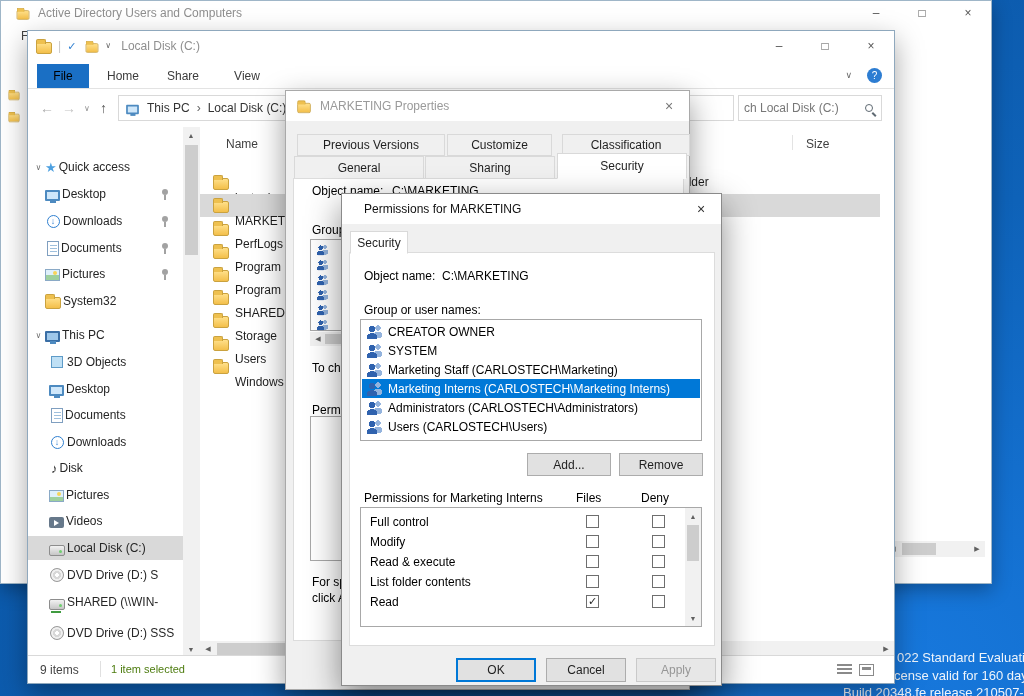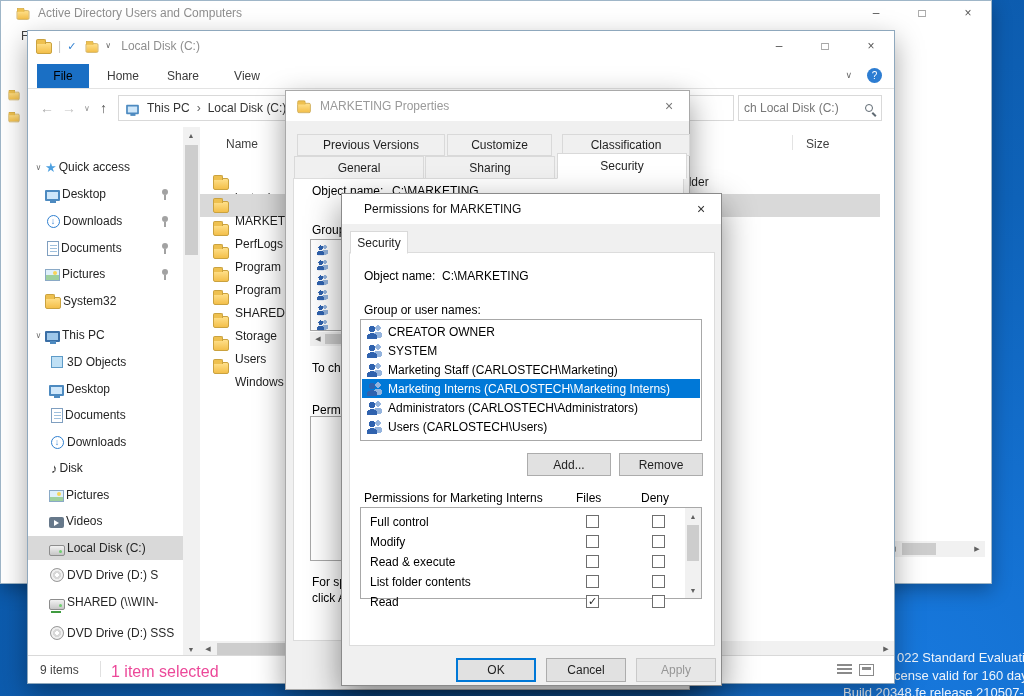--- a/index.html
+++ b/index.html
@@ -312,21 +312,21 @@
       <div class="hscroll" style="left:0;right:0;bottom:0">
         <span class="sbtn" style="left:0;top:0">◀</span>
         <span class="sthumb" style="left:17px;top:2px;width:290px;height:12px"></span>
         <span class="sbtn" style="right:0;top:0">▶</span>
       </div>
     </div>
 
     <div class="abs" style="left:0;right:0;bottom:0;height:28px;background:#fff;border-top:1px solid #d9d9d9">
       <span class="abs" style="left:12px;top:7px;font-size:12px;color:#444">9 items</span>
       <span class="abs" style="left:72px;top:5px;width:1px;height:16px;background:#e0e0e0"></span>
-      <span class="abs" style="left:83px;top:7px;font-size:16px;color:#ec4899">1 item selected</span>
+      <span class="abs" style="left:83px;top:7px;font-size:11px;color:#4d7c0f">1 item selected</span>
       <span class="vt vt-lines" style="right:42px"></span>
       <span class="vt vt-grid" style="right:20px"></span>
     </div>
   </div>
 
   <div class="dialog" style="left:285px;top:90px;width:405px;height:600px;z-index:4;border:1px solid #a9a9a9;box-shadow:0 10px 28px rgba(0,0,0,.4)">
     <div class="dtitle">
       <span class="ic ic-folder" style="margin-left:10px;transform:scale(.85)"></span>
       <span class="t" style="margin-left:8px;color:#9a9a9a">MARKETING Properties</span>
     </div>
@@ -404,21 +404,21 @@
         </div>
       </div>
 
       <span class="btn" style="left:177px;top:200px;width:84px;height:23px">Add...</span>
       <span class="btn" style="left:269px;top:200px;width:84px;height:23px">Remove</span>
 
       <span class="lab" style="left:14px;top:238px">Permissions for Marketing Interns</span>
       <span class="lab" style="left:226px;top:238px">Files</span>
       <span class="lab" style="left:291px;top:238px">Deny</span>
 
-      <div class="lbox" style="left:10px;top:254px;width:342px;height:92px">
+      <div class="lbox" style="left:10px;top:254px;width:342px;height:120px">
         <div class="prow" style="top:4px">
           <span class="plabel">Full control</span>
           <span class="cb" style="left:224px"></span>
           <span class="cb" style="left:290px"></span>
         </div>
         <div class="prow" style="top:24px">
           <span class="plabel">Modify</span>
           <span class="cb" style="left:224px"></span>
           <span class="cb" style="left:290px"></span>
         </div>

